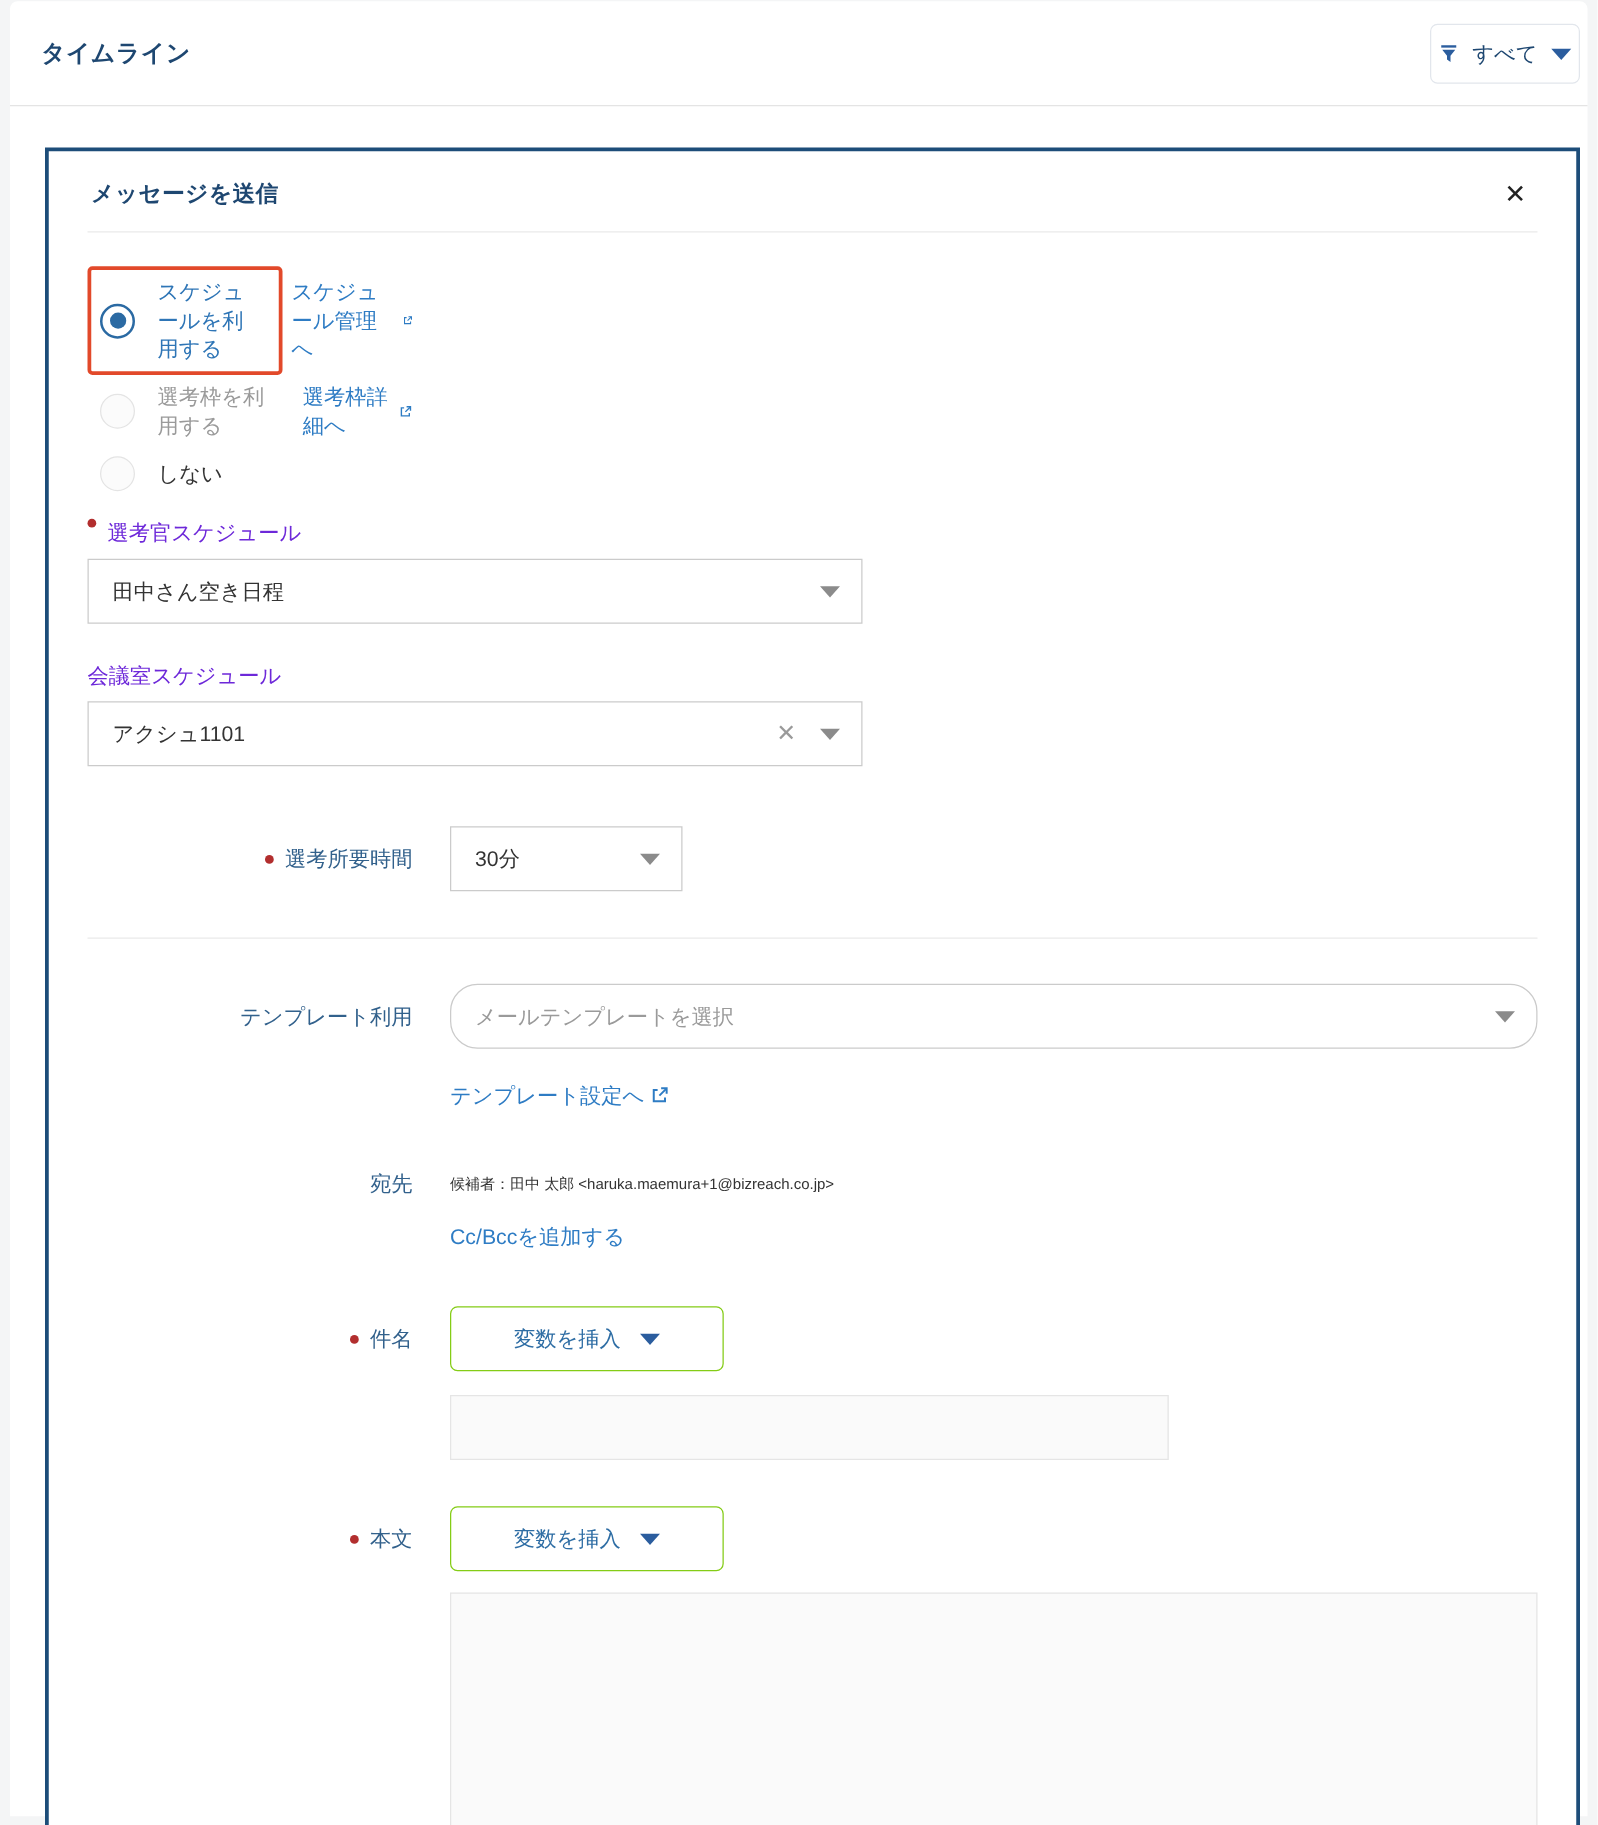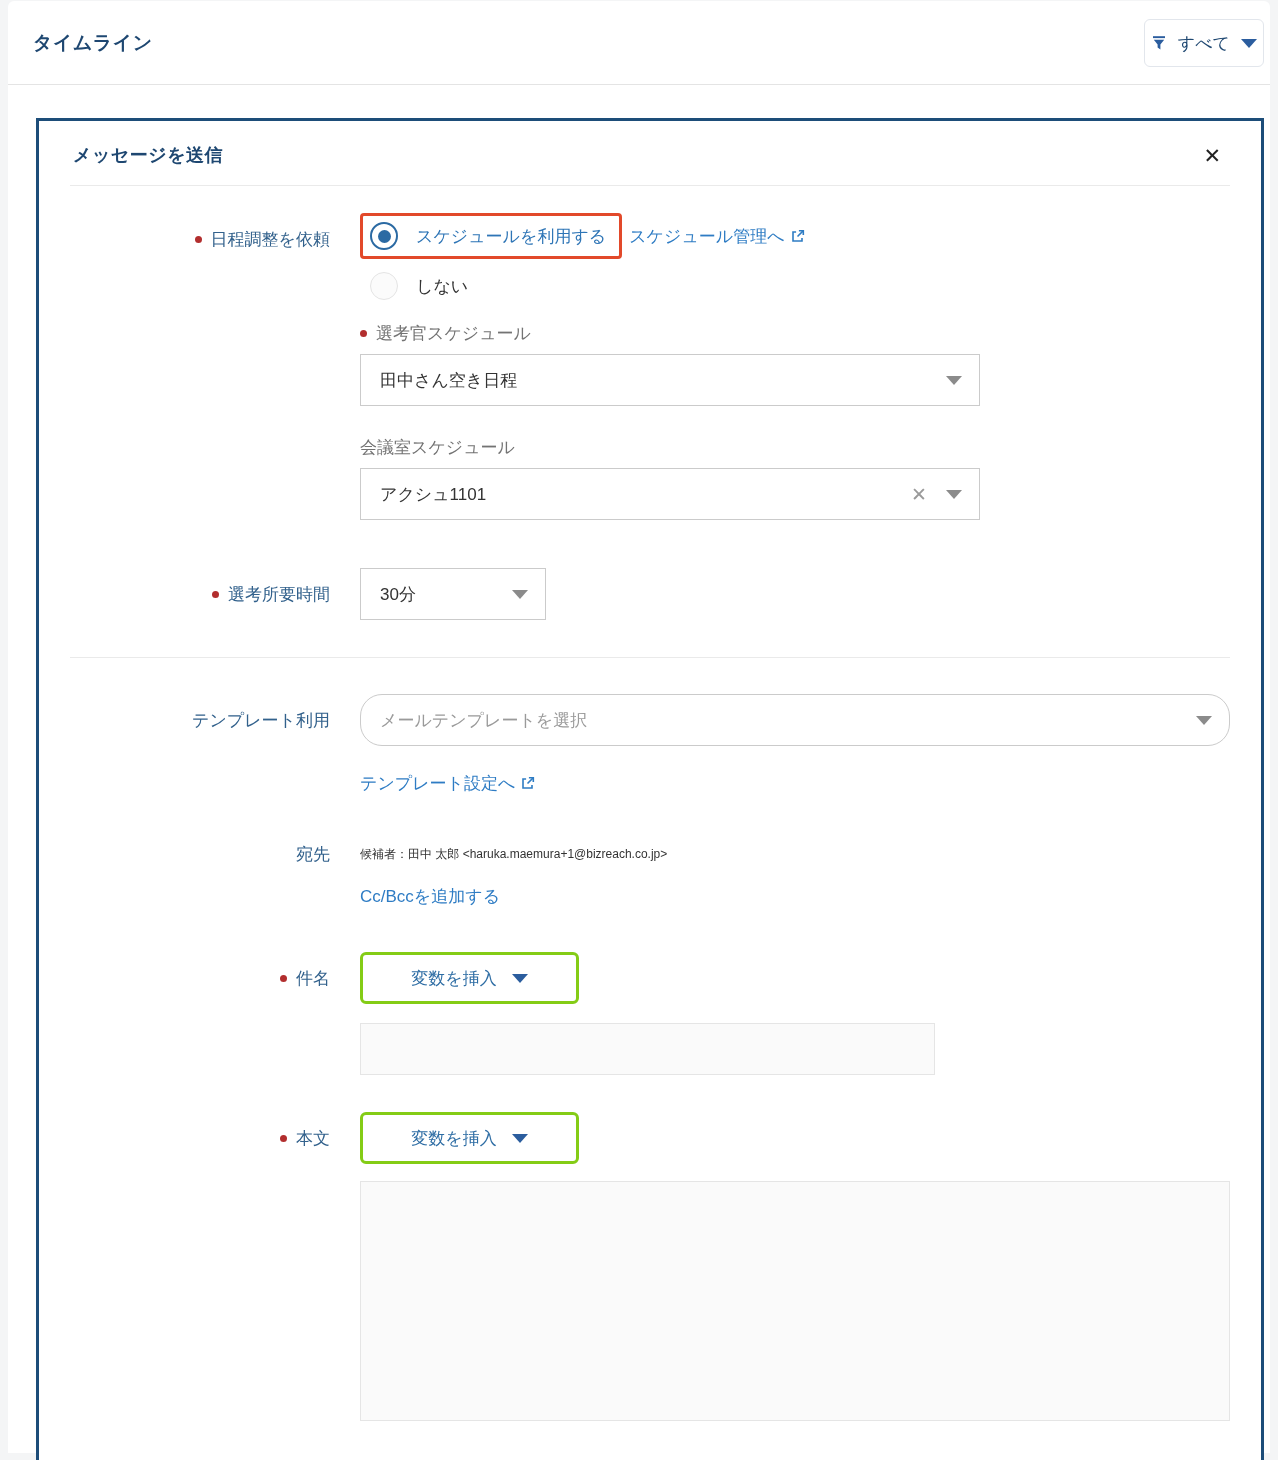--- a/index.html
+++ b/index.html
@@ -81,21 +81,21 @@
   .radio-label.blue { color: #2e75b6; }
   .radio-label.disabled { color: #9a9a9a; }
   .radio-label.dark { color: #333; }
   .link {
     color: #2e7cc4; font-size: 17px; text-decoration: none; cursor: pointer;
     display: inline-flex; align-items: center; gap: 5px;
   }
   .ml7 { margin-left: 7px; }
   .ext-icon-svg { width: 15px; height: 15px; stroke: #2e7cc4; fill: none; }
   
-  .sub-label { display: flex; align-items: center; gap: 9px; margin-top: 22px; color: #737373; font-size: 17px; }
+  .sub-label { display: flex; gap: 9px; margin-top: 22px; color: #6d28d9; font-size: 17px; }
   .sub-label.no-dot { margin-top: 30px; }
   .select {
     height: 52px; background: #fff; border: 1px solid #cbcbcb;
     display: flex; align-items: center; padding: 0 17px 0 19px; cursor: pointer;
   }
   .select.mt9 { margin-top: 9px; }
   .select-value { font-size: 17px; color: #333; flex: 1; }
   .select-value.placeholder { color: #9a9a9a; }
   .w575 { width: 620px; }
   .w186 { width: 186px; }
@@ -109,21 +109,21 @@
   
   .row-recipient { margin-top: 46px; }
   .recipient-value { font-size: 12px; color: #333; line-height: 26px; }
   .cc-link-row { margin-top: 18px; }
   
   .row-subject { margin-top: 44px; }
   .row-body { margin-top: 37px; }
   .var-btn {
     height: 52px; width: 219px;
     display: flex; align-items: center; justify-content: center; gap: 15px;
-    background: #fff; border: 3px solid #84cc16; border-radius: 6px;
+    background: #fff; border: 1px solid #84cc16; border-radius: 6px;
     font-family: Liberation Mono, monospace; font-size: 17px; color: #2e6da4; cursor: pointer;
   }
   .input-field {
     display: block; margin-top: 19px; width: 575px; height: 52px;
     background: #fafafa; border: 1px solid #e5e5e5;
     font-family: inherit; font-size: 17px; padding: 0 14px; color: #333;
   }
   .body-textarea {
     display: block; margin-top: 17px; width: 100%; height: 240px;
     background: #fafafa; border: 1px solid #e5e5e5;
@@ -149,43 +149,51 @@
 
   <section class="modal">
 
     <div class="modal-head">
       <div class="modal-title">メッセージを送信</div>
       <button class="close-btn">✕</button>
     </div>
     <div class="modal-divider"></div>
 
     <div class="form-row row-schedule">
-      <div class="row-label h52">
-        <span class="req-dot"></span>
-        <span>日程調整を依頼</span>
-      </div>
       <div class="radio-group">
 
         <div class="radio-line">
           <div class="radio-highlight">
             <span class="radio selected">
                 <span class="dot"></span>
               </span>
             <span class="radio-label blue">スケジュールを利用する</span>
           </div>
           <a class="link ml7">
             <span>スケジュール管理へ</span>
             <svg class="ext-icon-svg" viewBox="0 0 16 16" stroke-width="1.7">
                 <path d="M6.5 3.2H3.2v9.6h9.6V9.5"></path>
                 <path d="M9.5 1.8h4.7v4.7"></path>
                 <path d="M14 2L8 8"></path>
               </svg>
           </a>
         </div>
 
+        <div class="radio-line second plain">
+          <span class="radio"></span>
+          <span class="radio-label disabled">選考枠を利用する</span>
+          <a class="link">
+            <span>選考枠詳細へ</span>
+            <svg class="ext-icon-svg" viewBox="0 0 16 16" stroke-width="1.7">
+                <path d="M6.5 3.2H3.2v9.6h9.6V9.5"></path>
+                <path d="M9.5 1.8h4.7v4.7"></path>
+                <path d="M14 2L8 8"></path>
+              </svg>
+          </a>
+        </div>
 
         <div class="radio-line third plain">
           <span class="radio"></span>
           <span class="radio-label dark">しない</span>
         </div>
 
         <div class="sub-label">
           <span class="req-dot"></span>
           <span>選考官スケジュール</span>
         </div>

